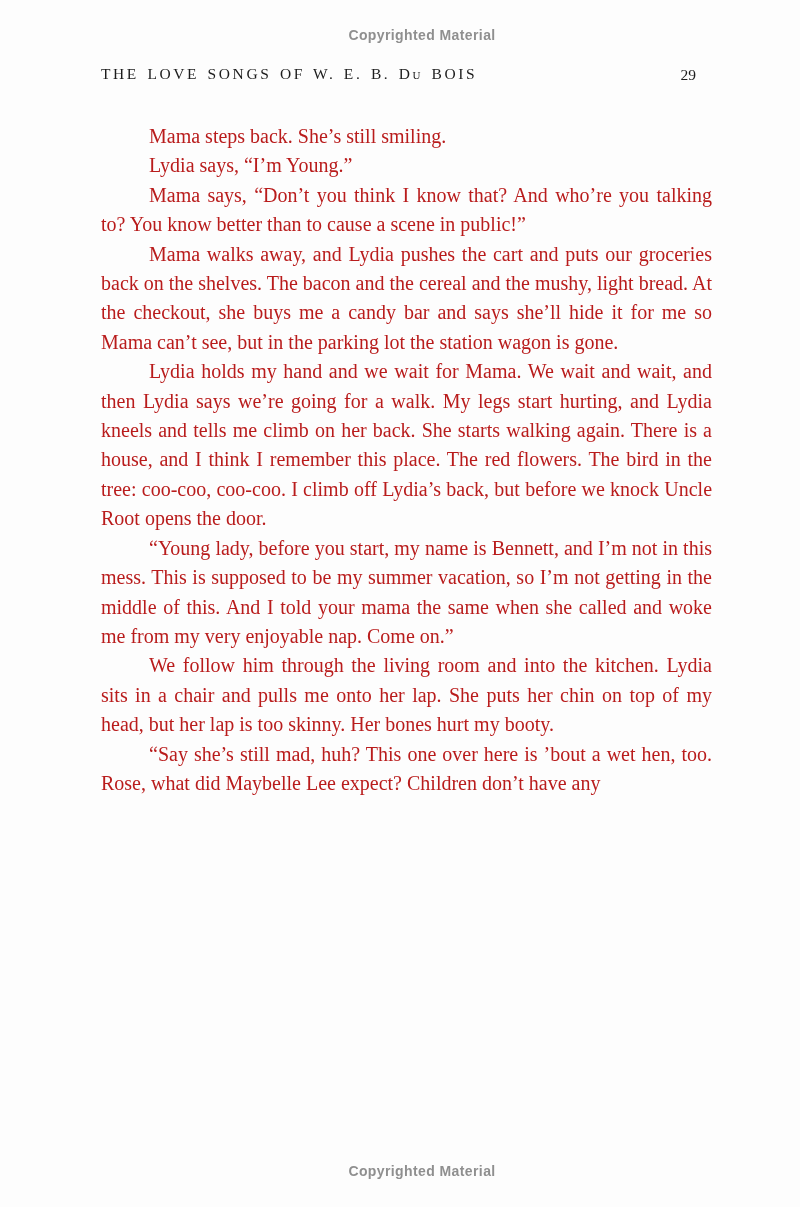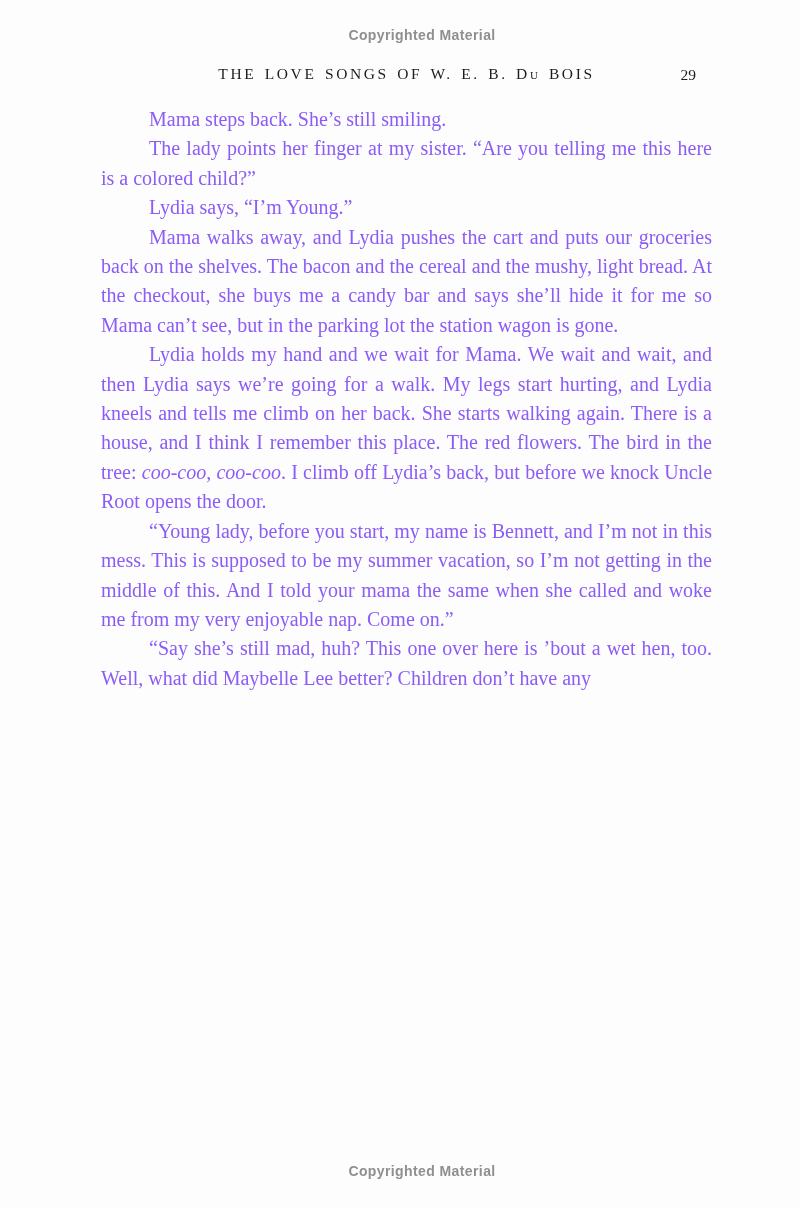--- a/index.html
+++ b/index.html
@@ -32,73 +32,72 @@
 
   .running-header {
     position: absolute;
     top: 65px;
     left: 101px;
     width: 611px;
     height: 22px;
   }
   .running-title {
     display: block;
-    text-align: center;
     font-size: 15.5px;
     letter-spacing: 2.6px;
     word-spacing: 2px;
     font-variant: small-caps;
     color: #1c1c1c;
     white-space: nowrap;
   }
   .page-number {
     position: absolute;
     right: 16px;
     top: 1px;
     font-size: 15.5px;
     color: #1c1c1c;
   }
 
   .body-text {
     position: absolute;
-    top: 105px;
+    top: 122px;
     left: 101px;
     width: 611px;
     font-size: 20px;
     line-height: 29.4px;
-    color: #8b5cf6;
+    color: #b91c1c;
     text-align: justify;
   }
   .body-text p {
     margin: 0;
     padding: 0;
     text-indent: 48px;
     hyphens: none;
   }
   .body-text .italic {
-    font-style: italic;
   }
 </style>
 </head>
 <body>
 
 <div class="page">
 
   <div class="copyright-notice copyright-top">Copyrighted Material</div>
 
   <div class="running-header">
     <span class="running-title">THE LOVE SONGS OF W. E. B. Du BOIS</span>
     <span class="page-number">29</span>
   </div>
 
   <div class="body-text">
       <p><span>Mama steps back. She’s still smiling.</span></p>
-      <p><span>The lady points her finger at my sister. “Are you telling me this here is a colored child?”</span></p>
       <p><span>Lydia says, “I’m Young.”</span></p>
+      <p><span>Mama says, “Don’t you think I know that? And who’re you talking to? You know better than to cause a scene in public!”</span></p>
       <p><span>Mama walks away, and Lydia pushes the cart and puts our groceries back on the shelves. The bacon and the cereal and the mushy, light bread. At the checkout, she buys me a candy bar and says she’ll hide it for me so Mama can’t see, but in the parking lot the station wagon is gone.</span></p>
       <p><span>Lydia holds my hand and we wait for Mama. We wait and wait, and then Lydia says we’re going for a walk. My legs start hurting, and Lydia kneels and tells me climb on her back. She starts walking again. There is a house, and I think I remember this place. The red flowers. The bird in the tree: </span><span class="italic">coo-coo, coo-coo</span><span>. I climb off Lydia’s back, but before we knock Uncle Root opens the door.</span></p>
       <p><span>“Young lady, before you start, my name is Bennett, and I’m not in this mess. This is supposed to be my summer vacation, so I’m not getting in the middle of this. And I told your mama the same when she called and woke me from my very enjoyable nap. Come on.”</span></p>
-      <p><span>“Say she’s still mad, huh? This one over here is ’bout a wet hen, too. Well, what did Maybelle Lee better? Children don’t have any</span></p>
+      <p><span>We follow him through the living room and into the kitchen. Lydia sits in a chair and pulls me onto her lap. She puts her chin on top of my head, but her lap is too skinny. Her bones hurt my booty.</span></p>
+      <p><span>“Say she’s still mad, huh? This one over here is ’bout a wet hen, too. Rose, what did Maybelle Lee expect? Children don’t have any</span></p>
     </div>
 
   <div class="copyright-notice copyright-bottom">Copyrighted Material</div>
 
 </div>
 
 </body></html>

